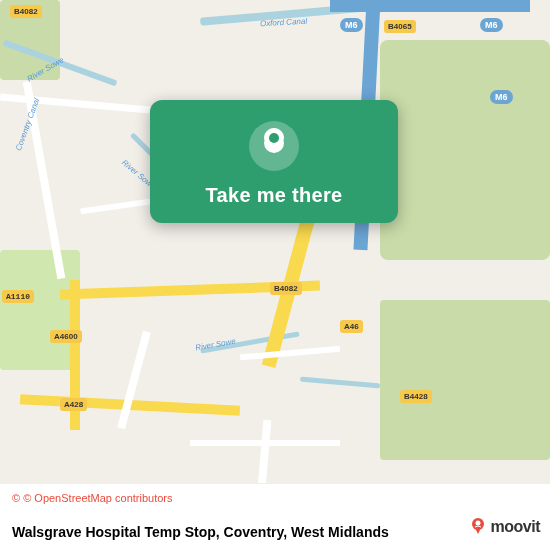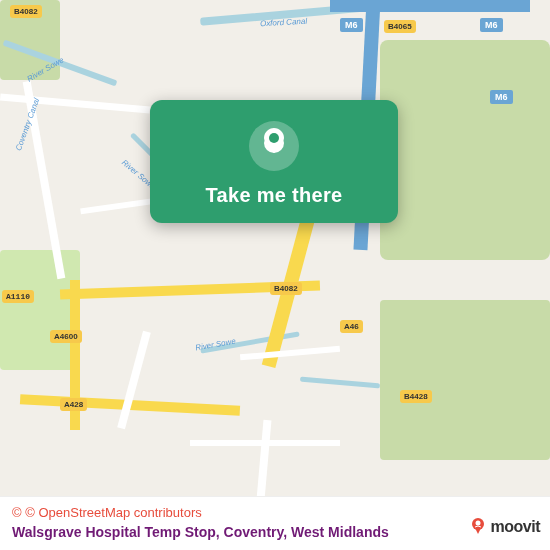--- a/index.html
+++ b/index.html
@@ -54,21 +54,21 @@
       position: absolute;
       background: #6aa5d4;
     }
     .motorway-label {
       position: absolute;
       background: #6aa5d4;
       color: white;
       font-size: 9px;
       font-weight: bold;
       padding: 2px 5px;
-      border-radius: 2px;
+      border-radius: 7px;
     }
 
     
     .a-road-label {
       position: absolute;
       background: #f7c94b;
       color: #333;
       font-size: 8px;
       font-weight: bold;
       padding: 2px 4px;
@@ -114,33 +114,33 @@
       bottom: 0;
       left: 0;
       right: 0;
       background: white;
       padding: 8px 12px 10px;
       border-top: 1px solid #eee;
       z-index: 20;
     }
 
     #copyright {
-      font-size: 13px;
+      font-size: 11px;
       color: #666;
-      margin-bottom: 4px;
+      margin-bottom: 20px;
     }
 
     #copyright span {
       color: #e74c3c;
     }
 
     #location-name {
       font-size: 14px;
       font-weight: bold;
-      color: #701a75;
+      color: #000000;
     }
 
     
     #moovit-logo {
       position: absolute;
       bottom: 10px;
       right: 10px;
       display: flex;
       align-items: center;
       z-index: 21;

